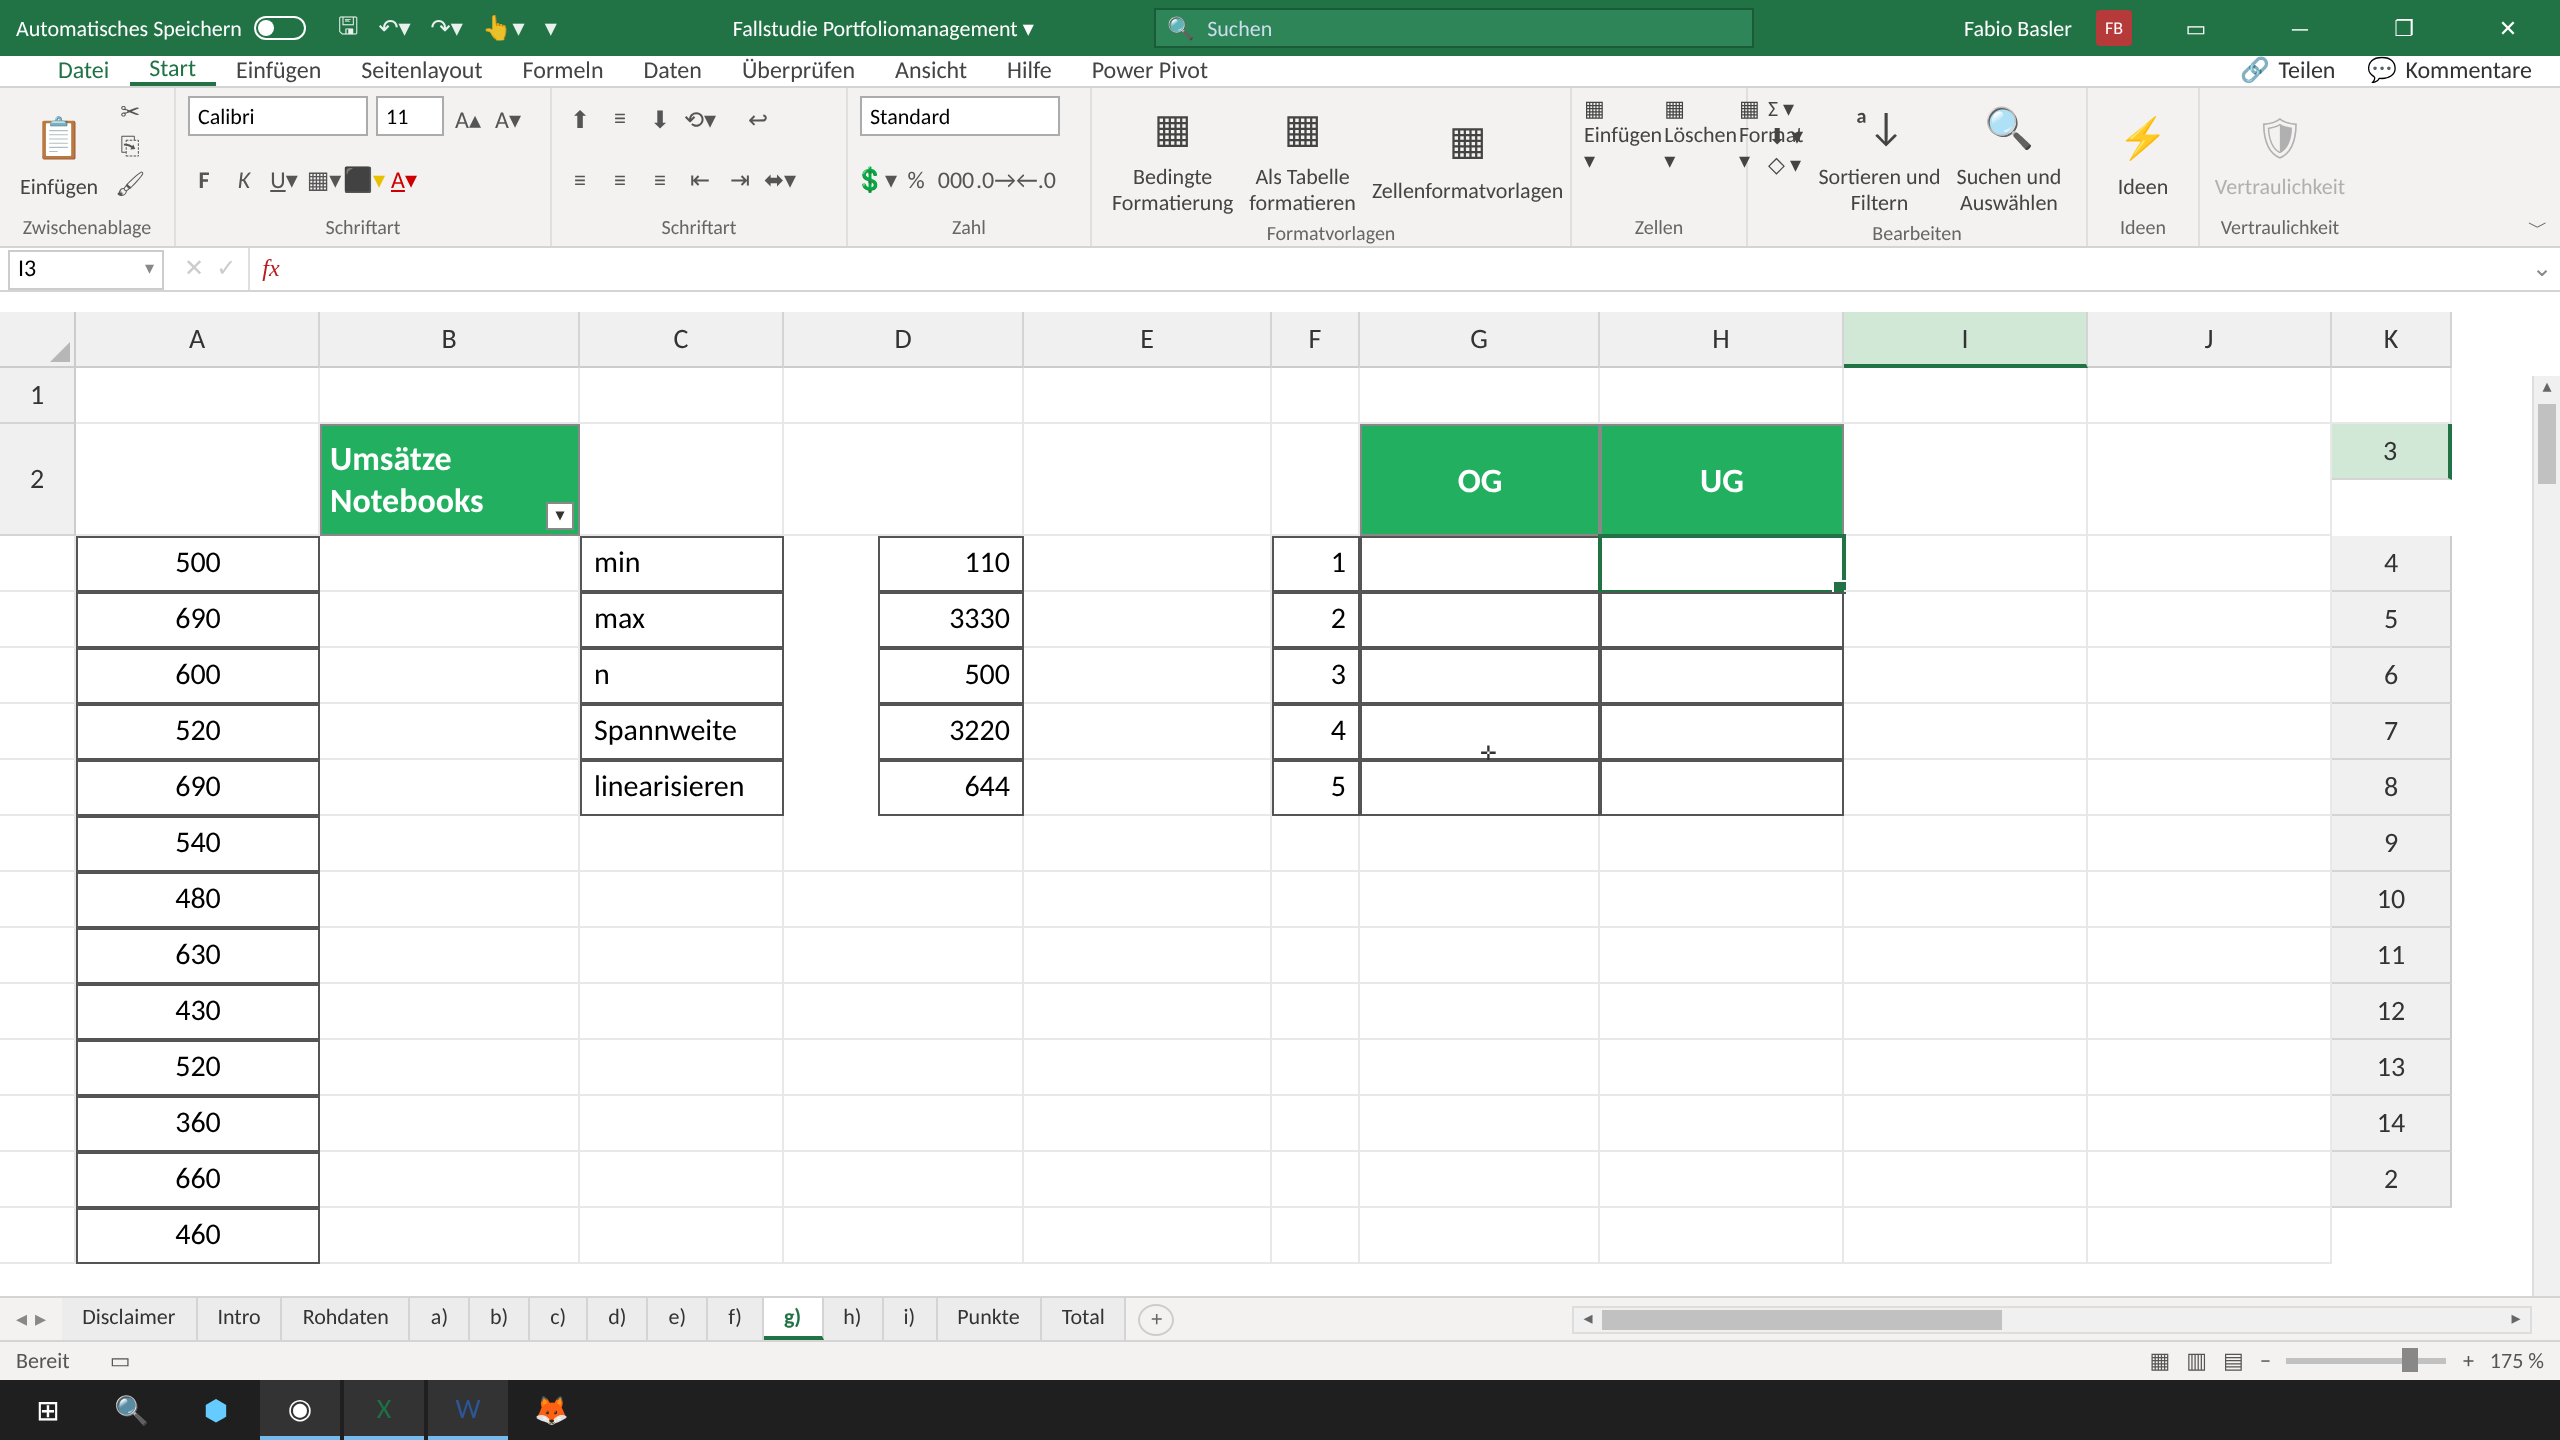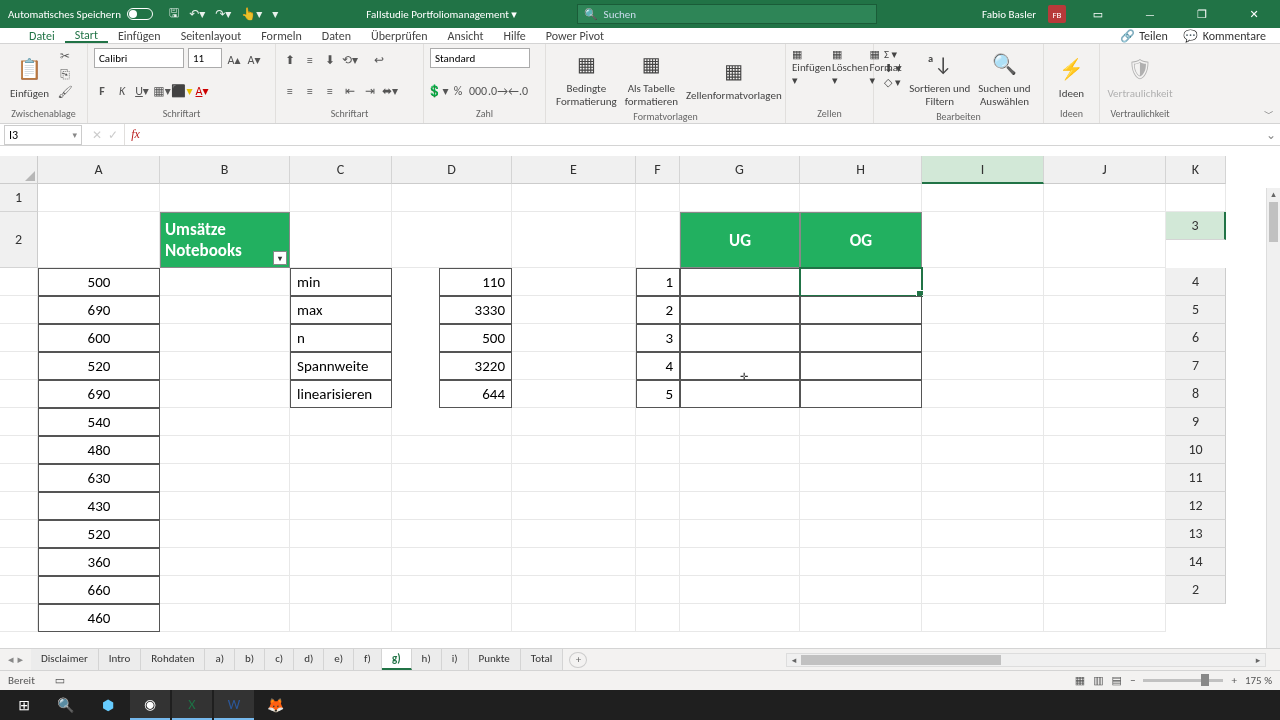--- a/index.html
+++ b/index.html
@@ -329,22 +329,22 @@
       <div class="cell" style="position: relative;"></div>
       <div class="cell" style="position: relative;"></div>
       <div class="cell" style="position: relative;"></div>
       <div class="rowhdr tall">2</div>
       <div class="cell tall" style="position: relative;"></div>
       <div class="cell tall hdrcell" style="position: relative;">Umsätze Notebooks<span class="filterbtn">▾</span></div>
       <div class="cell tall" style="position: relative;"></div>
       <div class="cell tall" style="position: relative;"></div>
       <div class="cell tall" style="position: relative;"></div>
       <div class="cell tall" style="position: relative;"></div>
+      <div class="cell tall hdrcell" style="position: relative;">OG</div>
       <div class="cell tall hdrcell" style="position: relative;">UG</div>
-      <div class="cell tall hdrcell" style="position: relative;">OG</div>
       <div class="cell tall" style="position: relative;"></div>
       <div class="cell tall" style="position: relative;"></div>
       <div class="rowhdr sel">3</div>
       <div class="cell" style="position: relative;"></div>
       <div class="cell bcell" style="position: relative;">500</div>
       <div class="cell" style="position: relative;"></div>
       <div class="cell dcell" style="position: relative;">min</div>
       <div class="cell ecell" style="position: relative;">110</div>
       <div class="cell" style="position: relative;"></div>
       <div class="cell gcell" style="position: relative;">1</div>

